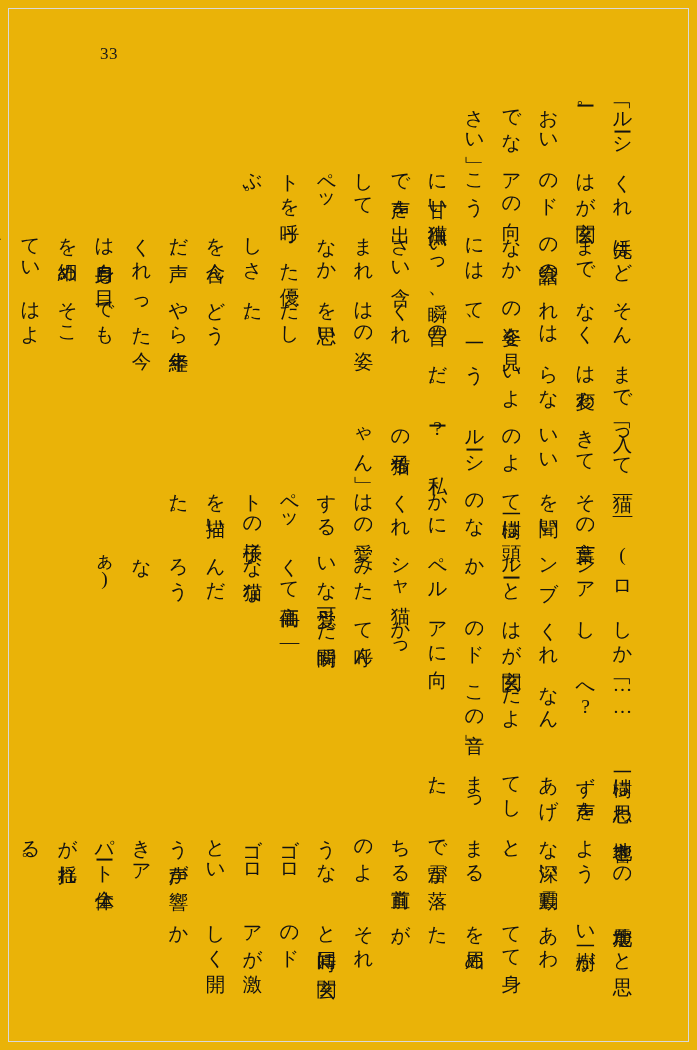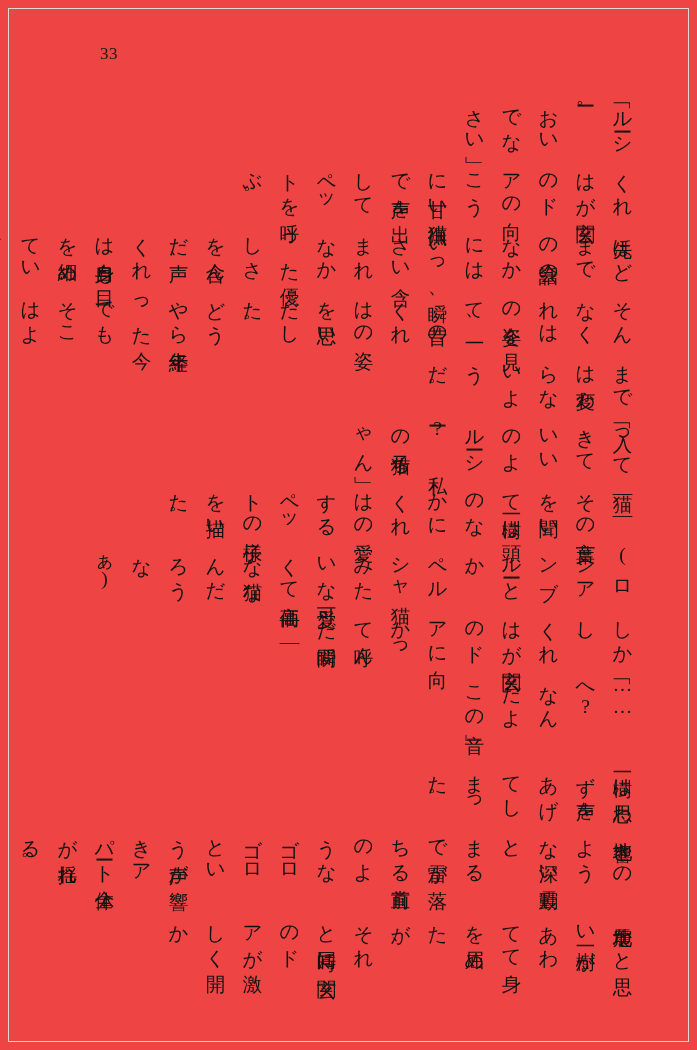--- a/index.html
+++ b/index.html
@@ -7,21 +7,21 @@
     padding: 0;
     background: #ffffff;
   }
   body {
     font-family: "Liberation Serif", "DejaVu Serif", serif;
   }
   .page {
     position: relative;
     width: 697px;
     height: 1050px;
-    background: #ef4444;
+    background: #eab308;
     overflow: hidden;
     box-sizing: border-box;
   }
   
   .page-frame {
     position: absolute;
     left: 8px;
     top: 8px;
     width: 681px;
     height: 1034px;

